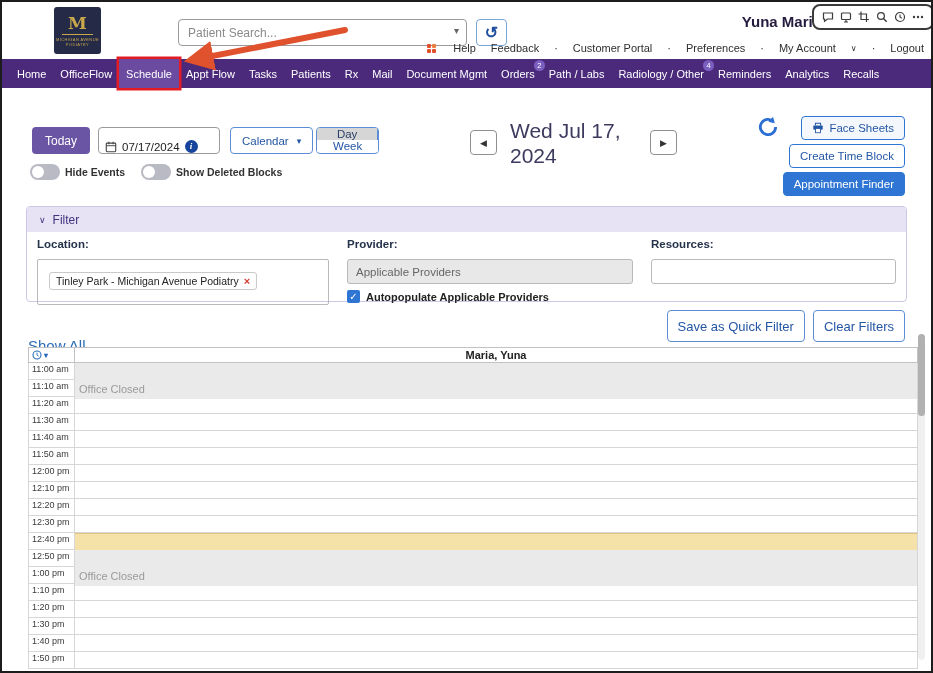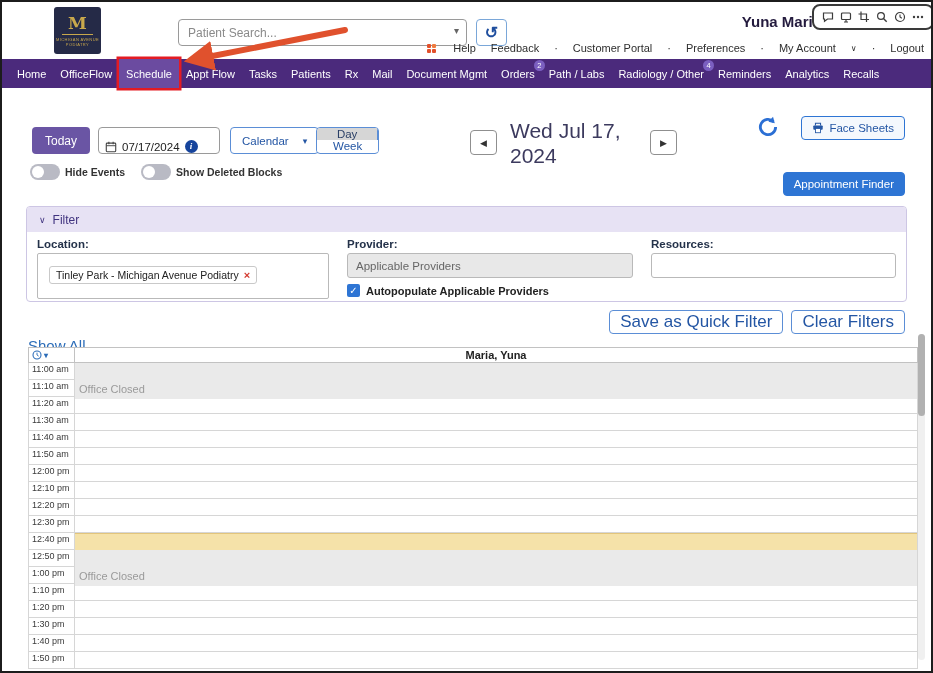--- a/index.html
+++ b/index.html
@@ -68,21 +68,21 @@
   .date-field { position:absolute; left:96px; top:39px; height:27px; width:122px;
                 border:1px solid #9a9a9a; border-radius:4px; background:#fff;
                 display:flex; align-items:flex-end; gap:5px; padding:0 6px; cursor:pointer; }
   .date-val { font-size:11.5px; color:#222; }
   .info-ico { width:13px; height:13px; border-radius:50%; background:#16449c; color:#fff;
               font-size:9px; font-weight:bold; text-align:center; line-height:13px;
               font-family:"Liberation Serif", serif; font-style:italic; cursor:pointer; }
 
   .btn-calendar { position:absolute; left:228px; top:39px; height:27px; padding:0 11px;
                   background:#fff; border:1px solid #5b8ed6; border-radius:4px; color:#2456a4;
-                  font-size:11.5px; font-family:inherit; cursor:pointer; display:flex; align-items:center; gap:14px; }
+                  font-size:11.5px; font-family:inherit; cursor:pointer; display:flex; align-items:center; gap:8px; }
   .caret-sm { font-size:9px; }
 
   .seg { position:absolute; left:314px; top:39px; height:27px; display:flex;
          border:1px solid #5b8ed6; border-radius:4px; overflow:hidden;flex-direction:column; }
   .seg button { border:none; font-size:11.5px; font-family:inherit; cursor:pointer; padding:0 16px; }
   .seg-day { background:#d6d6d6; color:#2a3f66; border-right:1px solid #5b8ed6 !important; }
   .seg-week { background:#fff; color:#2456a4; }
 
   .toggles { position:absolute; left:28px; top:76px; display:flex; gap:16px; align-items:center; }
   .toggle-wrap { display:flex; align-items:center; gap:5px; cursor:pointer; }
@@ -112,37 +112,37 @@
                     font-size:11.5px; font-family:inherit; cursor:pointer; }
 
   
   .filter-panel { position:absolute; left:24px; right:24px; top:118px; height:96px;
                   border:1px solid #cdc6e4; border-radius:4px; background:#fff; }
   .filter-head { height:25px; background:#e7e2f4; border-radius:3px 3px 0 0; display:flex;
                  align-items:center; gap:7px; padding-left:12px; color:#40337f; font-size:12px; cursor:pointer; }
   .filter-chevron { font-size:9px; }
   .filter-body { display:flex; gap:18px; padding:6px 10px 0 10px; }
   .fcol1 { width:292px; } .fcol2 { width:286px; } .fcol3 { flex:1; }
-  .flabel { font-size:11.5px; font-weight:bold; color:#24324a; margin-bottom:3px; }
+  .flabel { font-size:11.5px; font-weight:bold; color:#24324a; margin-bottom:9px; }
   .loc-box { border:1px solid #b9b9b9; border-radius:2px; height:46px; padding:11px; }
   .loc-tag { display:inline-flex; align-items:center; gap:5px; border:1px solid #c9c9c9; border-radius:3px;
              padding:2px 6px; font-size:10.5px; color:#222; background:#fff; }
   .tag-x { color:#d33a2f; font-weight:bold; cursor:pointer; font-size:11px; }
   .prov-input { width:100%; height:25px; background:#e8e8e8; border:1px solid #b9b9b9; border-radius:3px;
                 padding:0 8px; font-size:11.5px; color:#666; font-family:inherit; }
   .cb-row { display:flex; align-items:center; gap:6px; margin-top:6px; cursor:pointer; }
   .cb { width:13px; height:13px; background:#2e75d4; border-radius:2px; color:#fff; font-size:10px;
         line-height:13px; text-align:center; }
   .cb-label { font-size:11px; font-weight:bold; color:#222; }
   .res-input { width:100%; height:25px; background:#fff; border:1px solid #b9b9b9; border-radius:3px;
                padding:0 8px; font-size:11.5px; font-family:inherit; }
 
   .filter-actions { position:absolute; right:26px; top:222px; display:flex; gap:8px; }
-  .filter-actions button { height:24px; padding:0 10px; background:#fff; border:1px solid #5b8ed6;
-                           border-radius:4px; color:#2456a4; font-size:17px; font-family:inherit; cursor:pointer; }
+  .filter-actions button { height:32px; padding:0 10px; background:#fff; border:1px solid #5b8ed6;
+                           border-radius:4px; color:#2456a4; font-size:13px; font-family:inherit; cursor:pointer; }
 
   .show-all { position:absolute; left:26px; top:249px; font-size:15px; color:#2b6cb8;
               text-decoration:none; cursor:pointer; }
 
   
   .sched { position:absolute; left:26px; top:259px; width:890px; border-collapse:collapse;
            table-layout:fixed; background:#fff; }
   .sched th, .sched td { border:1px solid #d6d6d6; }
   .sched thead th { height:15px; background:#fff; border-color:#c2c2c2; }
   .time-head { width:46px; text-align:left; padding-left:3px; }
@@ -363,20 +363,21 @@
     <button class="btn-blue-outline face">
       <span style="display:inline-flex;">
         <svg width="12" height="12" viewBox="0 0 14 14">
             <path d="M4 4V1.5h6V4" stroke="#2456a4" stroke-width="1.2" fill="none"></path>
             <rect x="1.5" y="4" width="11" height="5" rx="1" fill="#2456a4"></rect>
             <rect x="4" y="7.5" width="6" height="5" fill="#fff" stroke="#2456a4" stroke-width="1"></rect>
           </svg>
       </span>
       <span>Face Sheets</span>
     </button>
+    <button class="btn-blue-outline ctb">Create Time Block</button>
     <button class="btn-blue-solid">Appointment Finder</button>
 
     <div class="filter-panel">
       <div class="filter-head">
         <span class="filter-chevron">∨</span>
         <span>Filter</span>
       </div>
       <div class="filter-body">
         <div class="fcol1">
           <div class="flabel">Location:</div>

